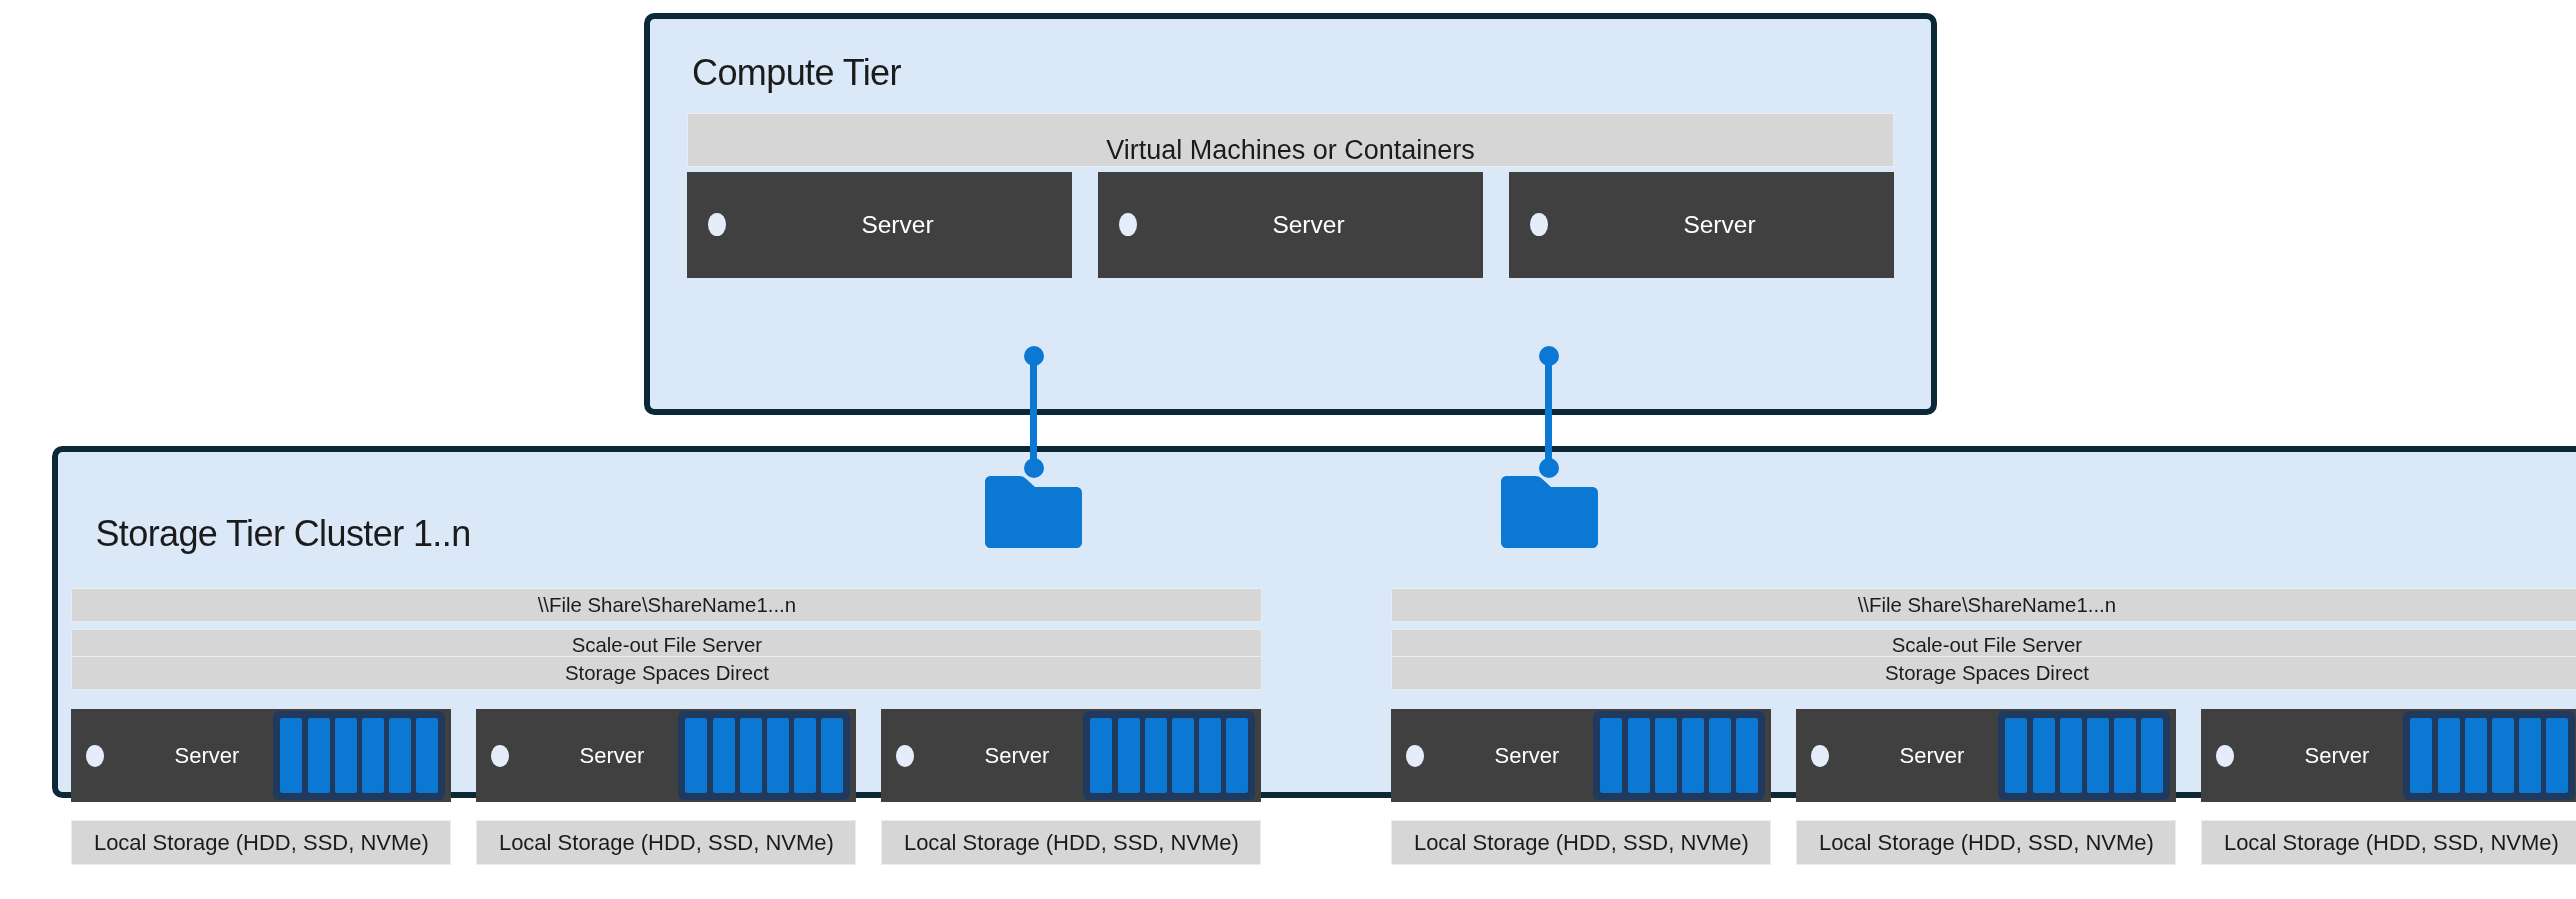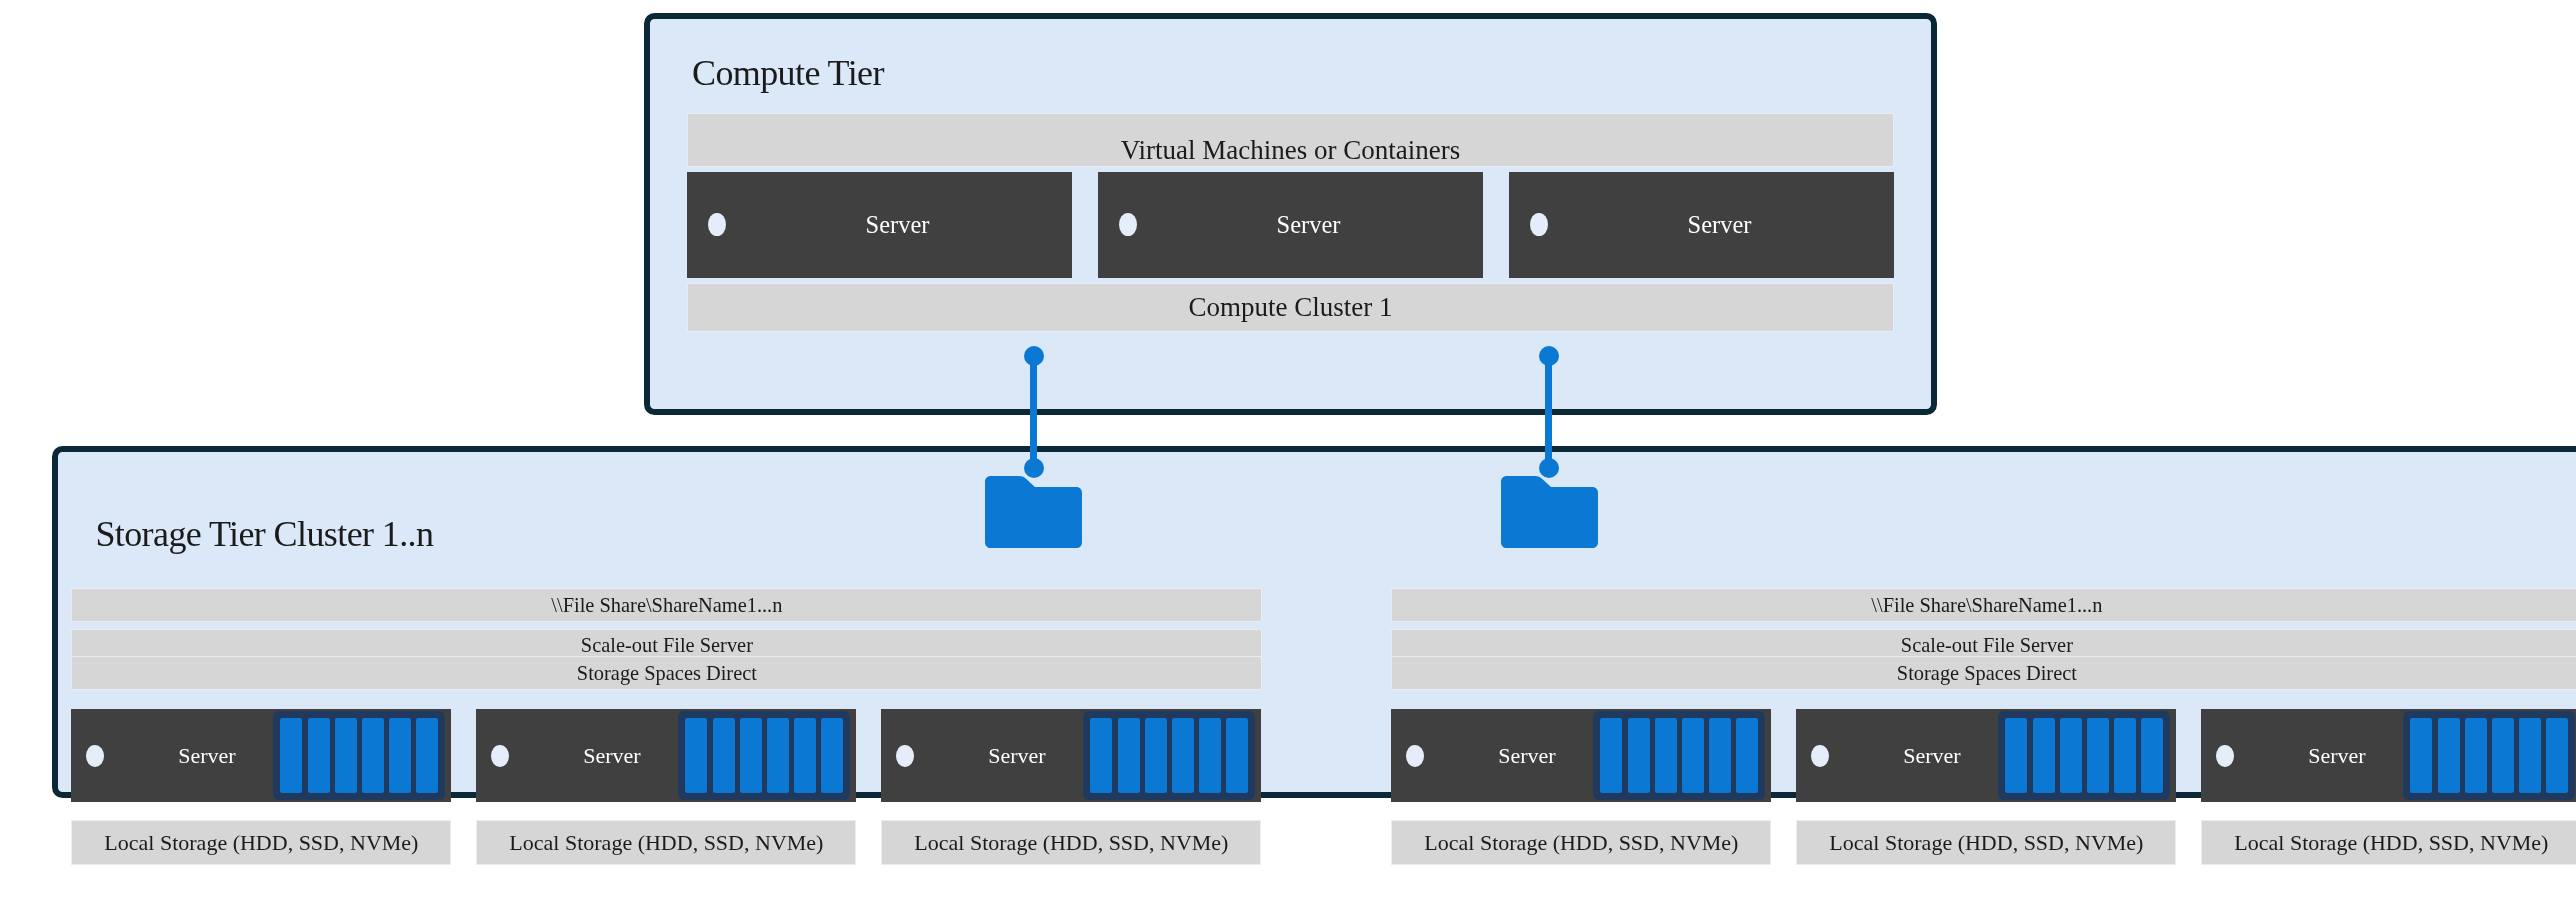--- a/index.html
+++ b/index.html
@@ -12,21 +12,21 @@
     --srv-text:#ffffff;
     --accent-blue:#0b78d4;
     --disk-frame:#20395f;
     --text-dark:#1b1b1b;
     --dot-fill:#e4edf9;
   }
   *{box-sizing:border-box;margin:0;padding:0;}
   body{margin:0;background:var(--bg);font-family:"Liberation Sans", sans-serif;}
   .canvas{position:relative;width:2576px;height:900px;background:var(--bg);overflow:hidden;}
 
-  .tier{position:absolute;background:var(--tier-fill);border:6.4px solid var(--tier-border);border-radius:10.5px;font-family:Liberation Serif, serif;}
+  .tier{position:absolute;background:var(--tier-fill);border:6.4px solid var(--tier-border);border-radius:10.5px;}
   .tier-title{position:absolute;font-size:36px;font-weight:400;color:var(--text-dark);white-space:nowrap;letter-spacing:-0.6px;}
 
   .gbar{position:absolute;background:var(--bar-fill);border:1.7px solid var(--bar-rim);
         display:flex;align-items:center;justify-content:center;color:var(--text-dark);white-space:nowrap;}
 
   .srv{position:absolute;background:var(--srv-fill);}
   .srv-label{position:absolute;color:var(--srv-text);white-space:nowrap;padding-left:36px;}
   .led{position:absolute;background:var(--dot-fill);border-radius:50%;}
 
   
@@ -84,23 +84,20 @@
     </div>
     <div class="srv c-srv" style="left:448px">
       <span class="led"></span>
       <span class="srv-label">Server</span>
     </div>
     <div class="srv c-srv" style="left:859px">
       <span class="led"></span>
       <span class="srv-label">Server</span>
     </div>
 
-    <div class="gbar cluster-bar">
-      <span>Compute Cluster 1</span>
-    </div>
   </section>
 
   <div class="connector" style="left:1024px">
     <span class="cline"></span>
     <span class="cdot top"></span>
     <span class="cdot bot"></span>
   </div>
   <div class="connector" style="left:1539px">
     <span class="cline"></span>
     <span class="cdot top"></span>

